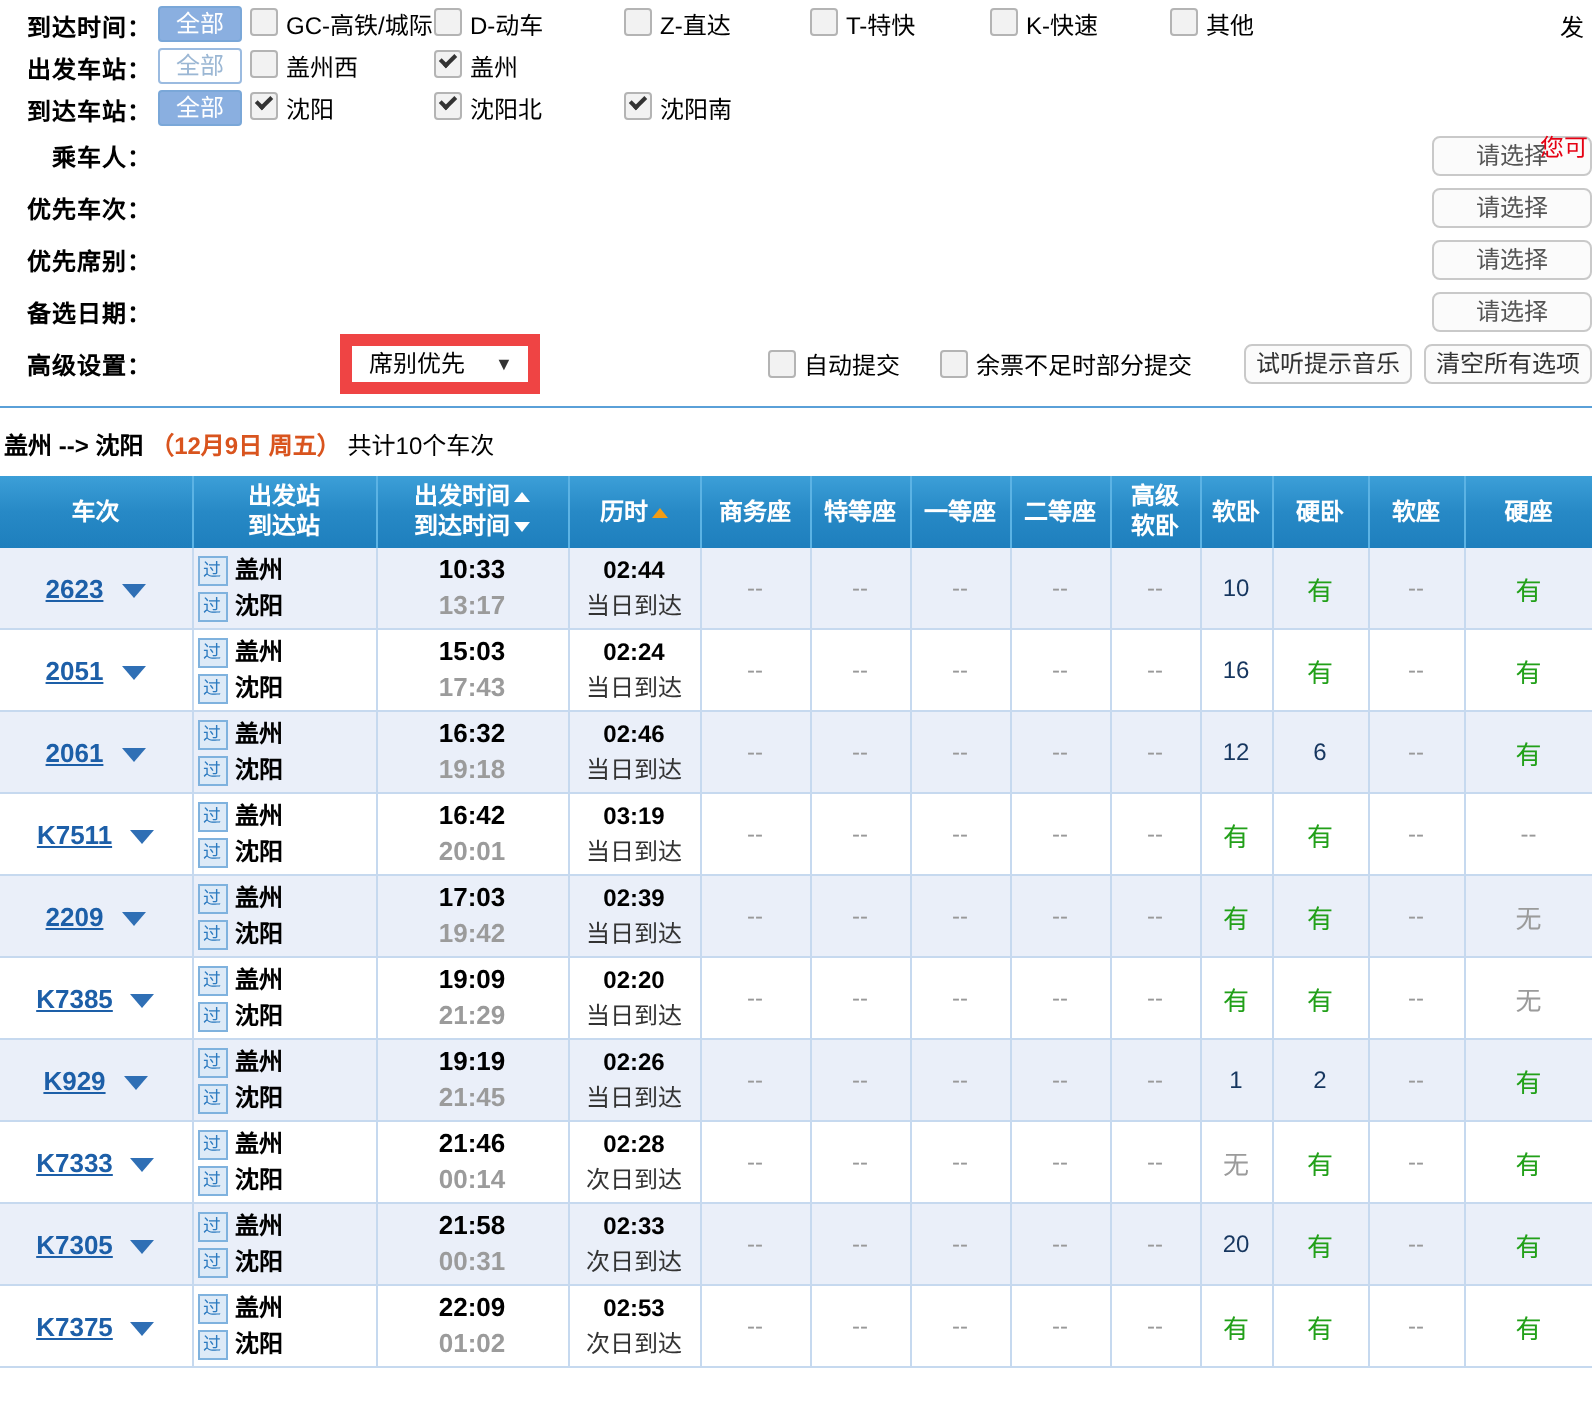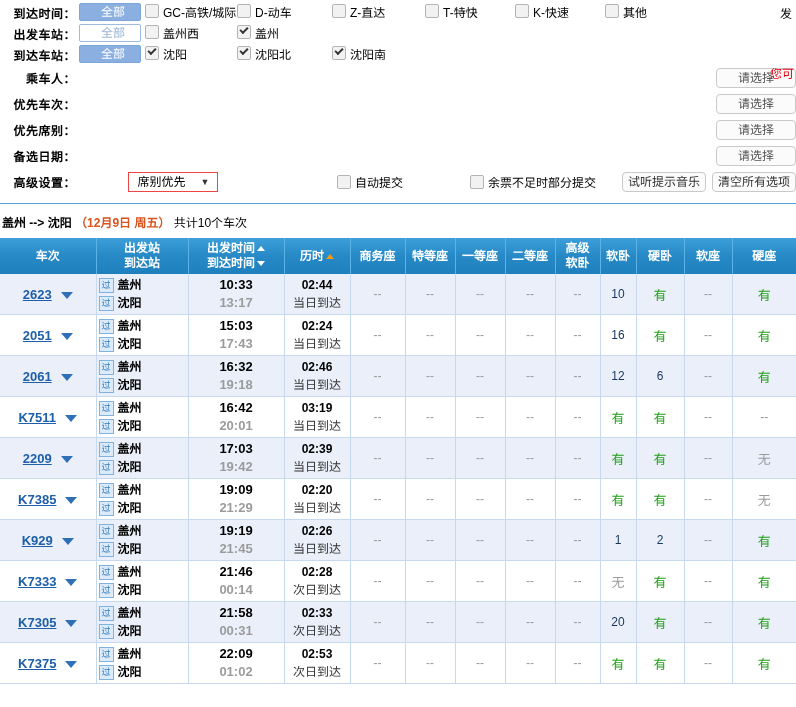--- a/index.html
+++ b/index.html
@@ -36,23 +36,23 @@
     font-weight: bold;
     font-size: 12px;
     color: #000;
     padding-right: 3px;
     letter-spacing: 0.5px;
     flex: none;
   }
   .all-btn {
     display: inline-block;
     min-width: 30px;
-    padding: 1px 15px;
-    font-size: 12px;
-    text-align: right;
+    padding: 1px 5px;
+    font-size: 12px;
+    text-align: center;
     border: 1px solid #7aa7d8;
     border-radius: 2px;
     background: #8aafe0;
     color: #ffffff;
     line-height: 14px;
     cursor: pointer;
     margin-right: 4px;
   }
   .all-btn.off {
     background: #ffffff;
@@ -113,21 +113,21 @@
     cursor: pointer;
   }
   .frow.tall { height: 25px; justify-content: space-between; }
 
   .select-box {
     display: inline-flex;
     align-items: center;
     justify-content: space-between;
     width: 72px;
     padding: 2px 8px;
-    border: 1px solid #ef4444;
+    border: 6px solid #ef4444;
     background: #fff;
     font-size: 12px;
     line-height: 14px;
     color: #000;
     cursor: pointer;
   }
   .select-box .caret { font-size: 9px; margin-left: 4px; color: #333; }
 
   .plain-btn {
     display: inline-block;
@@ -140,21 +140,21 @@
     line-height: 14px;
     cursor: pointer;
     margin-left: 6px;
   }
 
   .adv-extras {
     display: flex;
     align-items: center;
     margin-left: 22px;
   }
-  .adv-extras .cbox { margin-right: 20px; margin-left: 47px; }
+  .adv-extras .cbox { margin-right: 20px; }
 
   .right-fa {
     position: absolute;
     right: 4px;
     top: 4px;
     font-size: 12px;
     color: #000;
   }
   .right-note {
     position: absolute;

